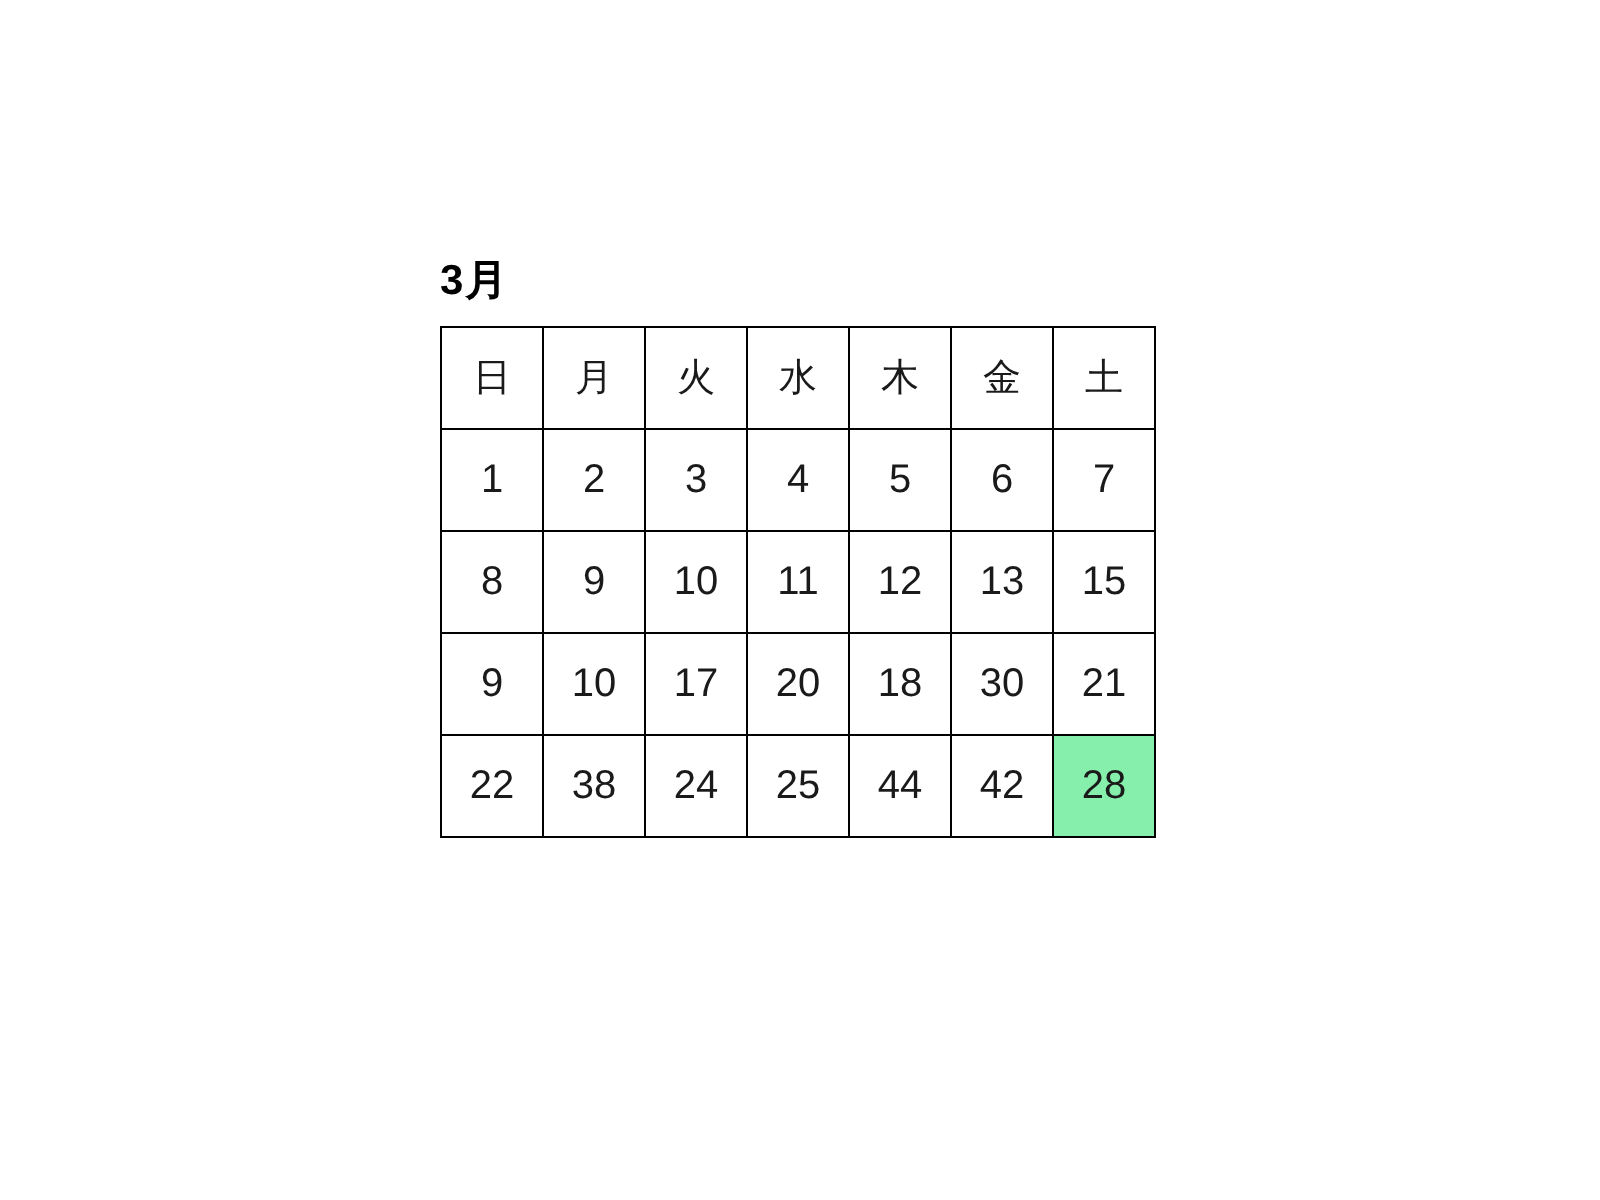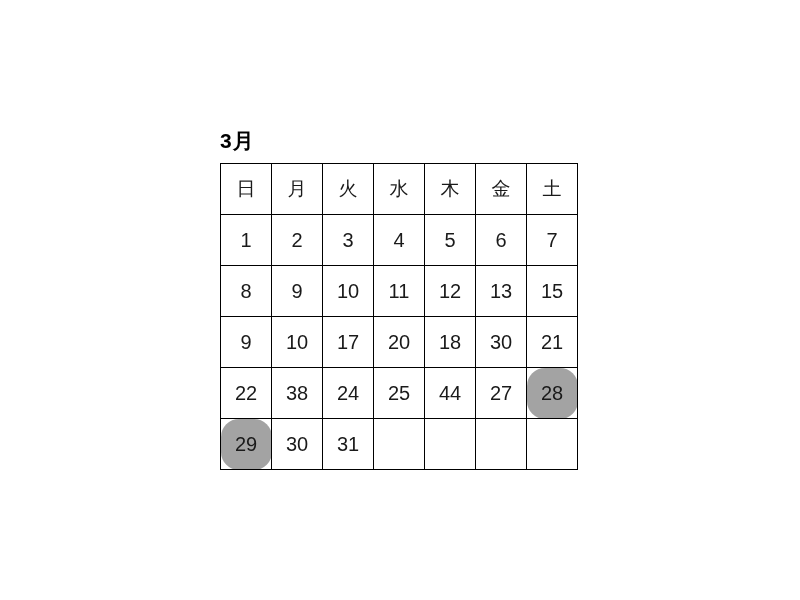--- a/index.html
+++ b/index.html
@@ -57,22 +57,21 @@
   table.calendar th {
     font-size: 19px;
   }
 
   th.dow-sun { color: #e8342a; }
   th.dow-sat { color: #3b8fd4; }
 
   td.empty { border: none; }
 
   td.highlight {
-    background: #a3a3a3;
-    border-radius: 18px;
+    background: #86efac;
   }
 </style>
 </head>
 <body>
 
 <div class="page">
   <div class="calendar-wrap">
 
     <div class="cal-title">3月</div>
 
@@ -119,30 +118,21 @@
           <td>30</td>
           <td>21</td>
         </tr>
 
         <tr>
           <td>22</td>
           <td>38</td>
           <td>24</td>
           <td>25</td>
           <td>44</td>
-          <td>27</td>
+          <td>42</td>
           <td class="highlight">28</td>
         </tr>
 
-        <tr>
-          <td class="highlight">29</td>
-          <td>30</td>
-          <td>31</td>
-          <td class="empty"></td>
-          <td class="empty"></td>
-          <td class="empty"></td>
-          <td class="empty"></td>
-        </tr>
 
       </tbody>
     </table>
   </div>
 </div>
 
 </body></html>

